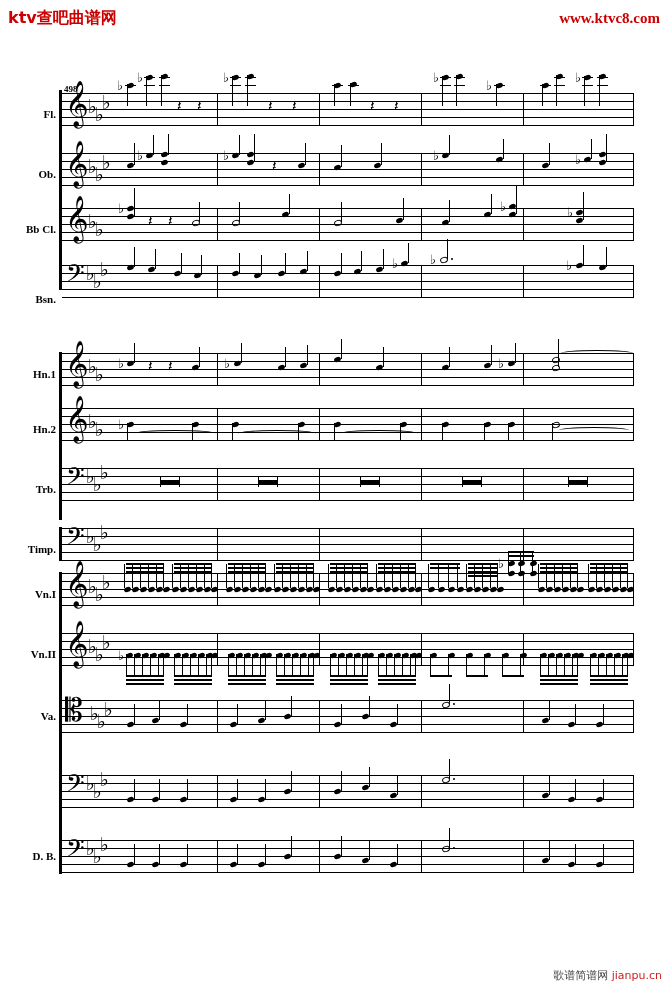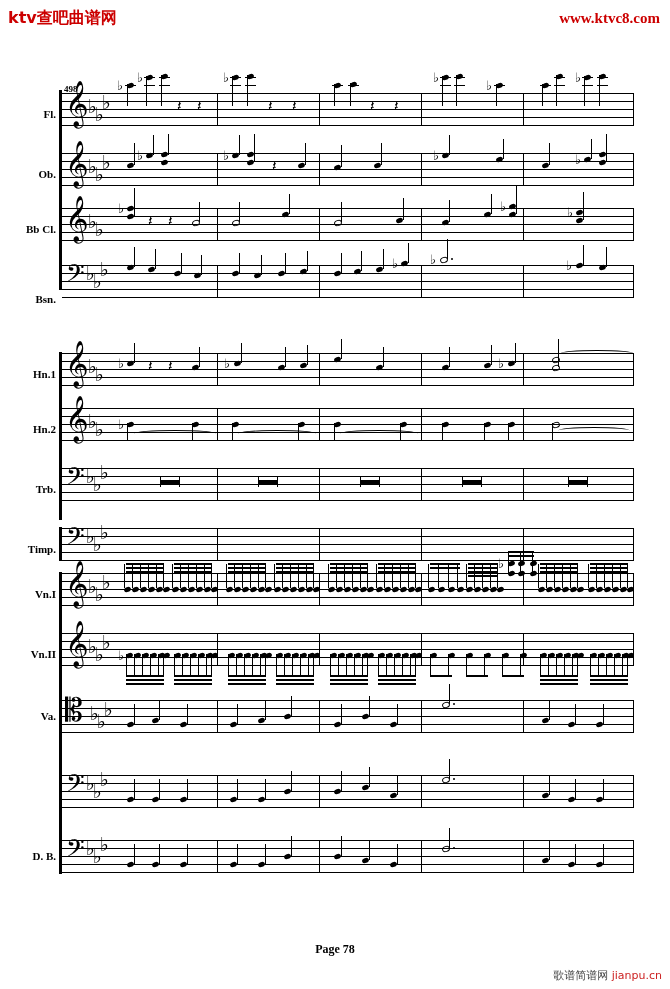--- a/index.html
+++ b/index.html
@@ -1116,20 +1116,19 @@
 
       <div class="note" style="left:480px; top:18px;"></div>
         <div class="stem" style="left:487px; top:0px; height:20px;"></div>
       <div class="note" style="left:506px; top:22px;"></div>
         <div class="stem" style="left:513px; top:4px; height:20px;"></div>
       <div class="note" style="left:534px; top:22px;"></div>
         <div class="stem" style="left:541px; top:4px; height:20px;"></div>
     </div>
   </div>
 
-  <div class="footer-page">Page 78</div>
 
   <div class="wm-bottom">
     <span>歌谱简谱网</span>
     <span class="red">jianpu.cn</span>
   </div>
 
 </div>
 
 </body></html>

